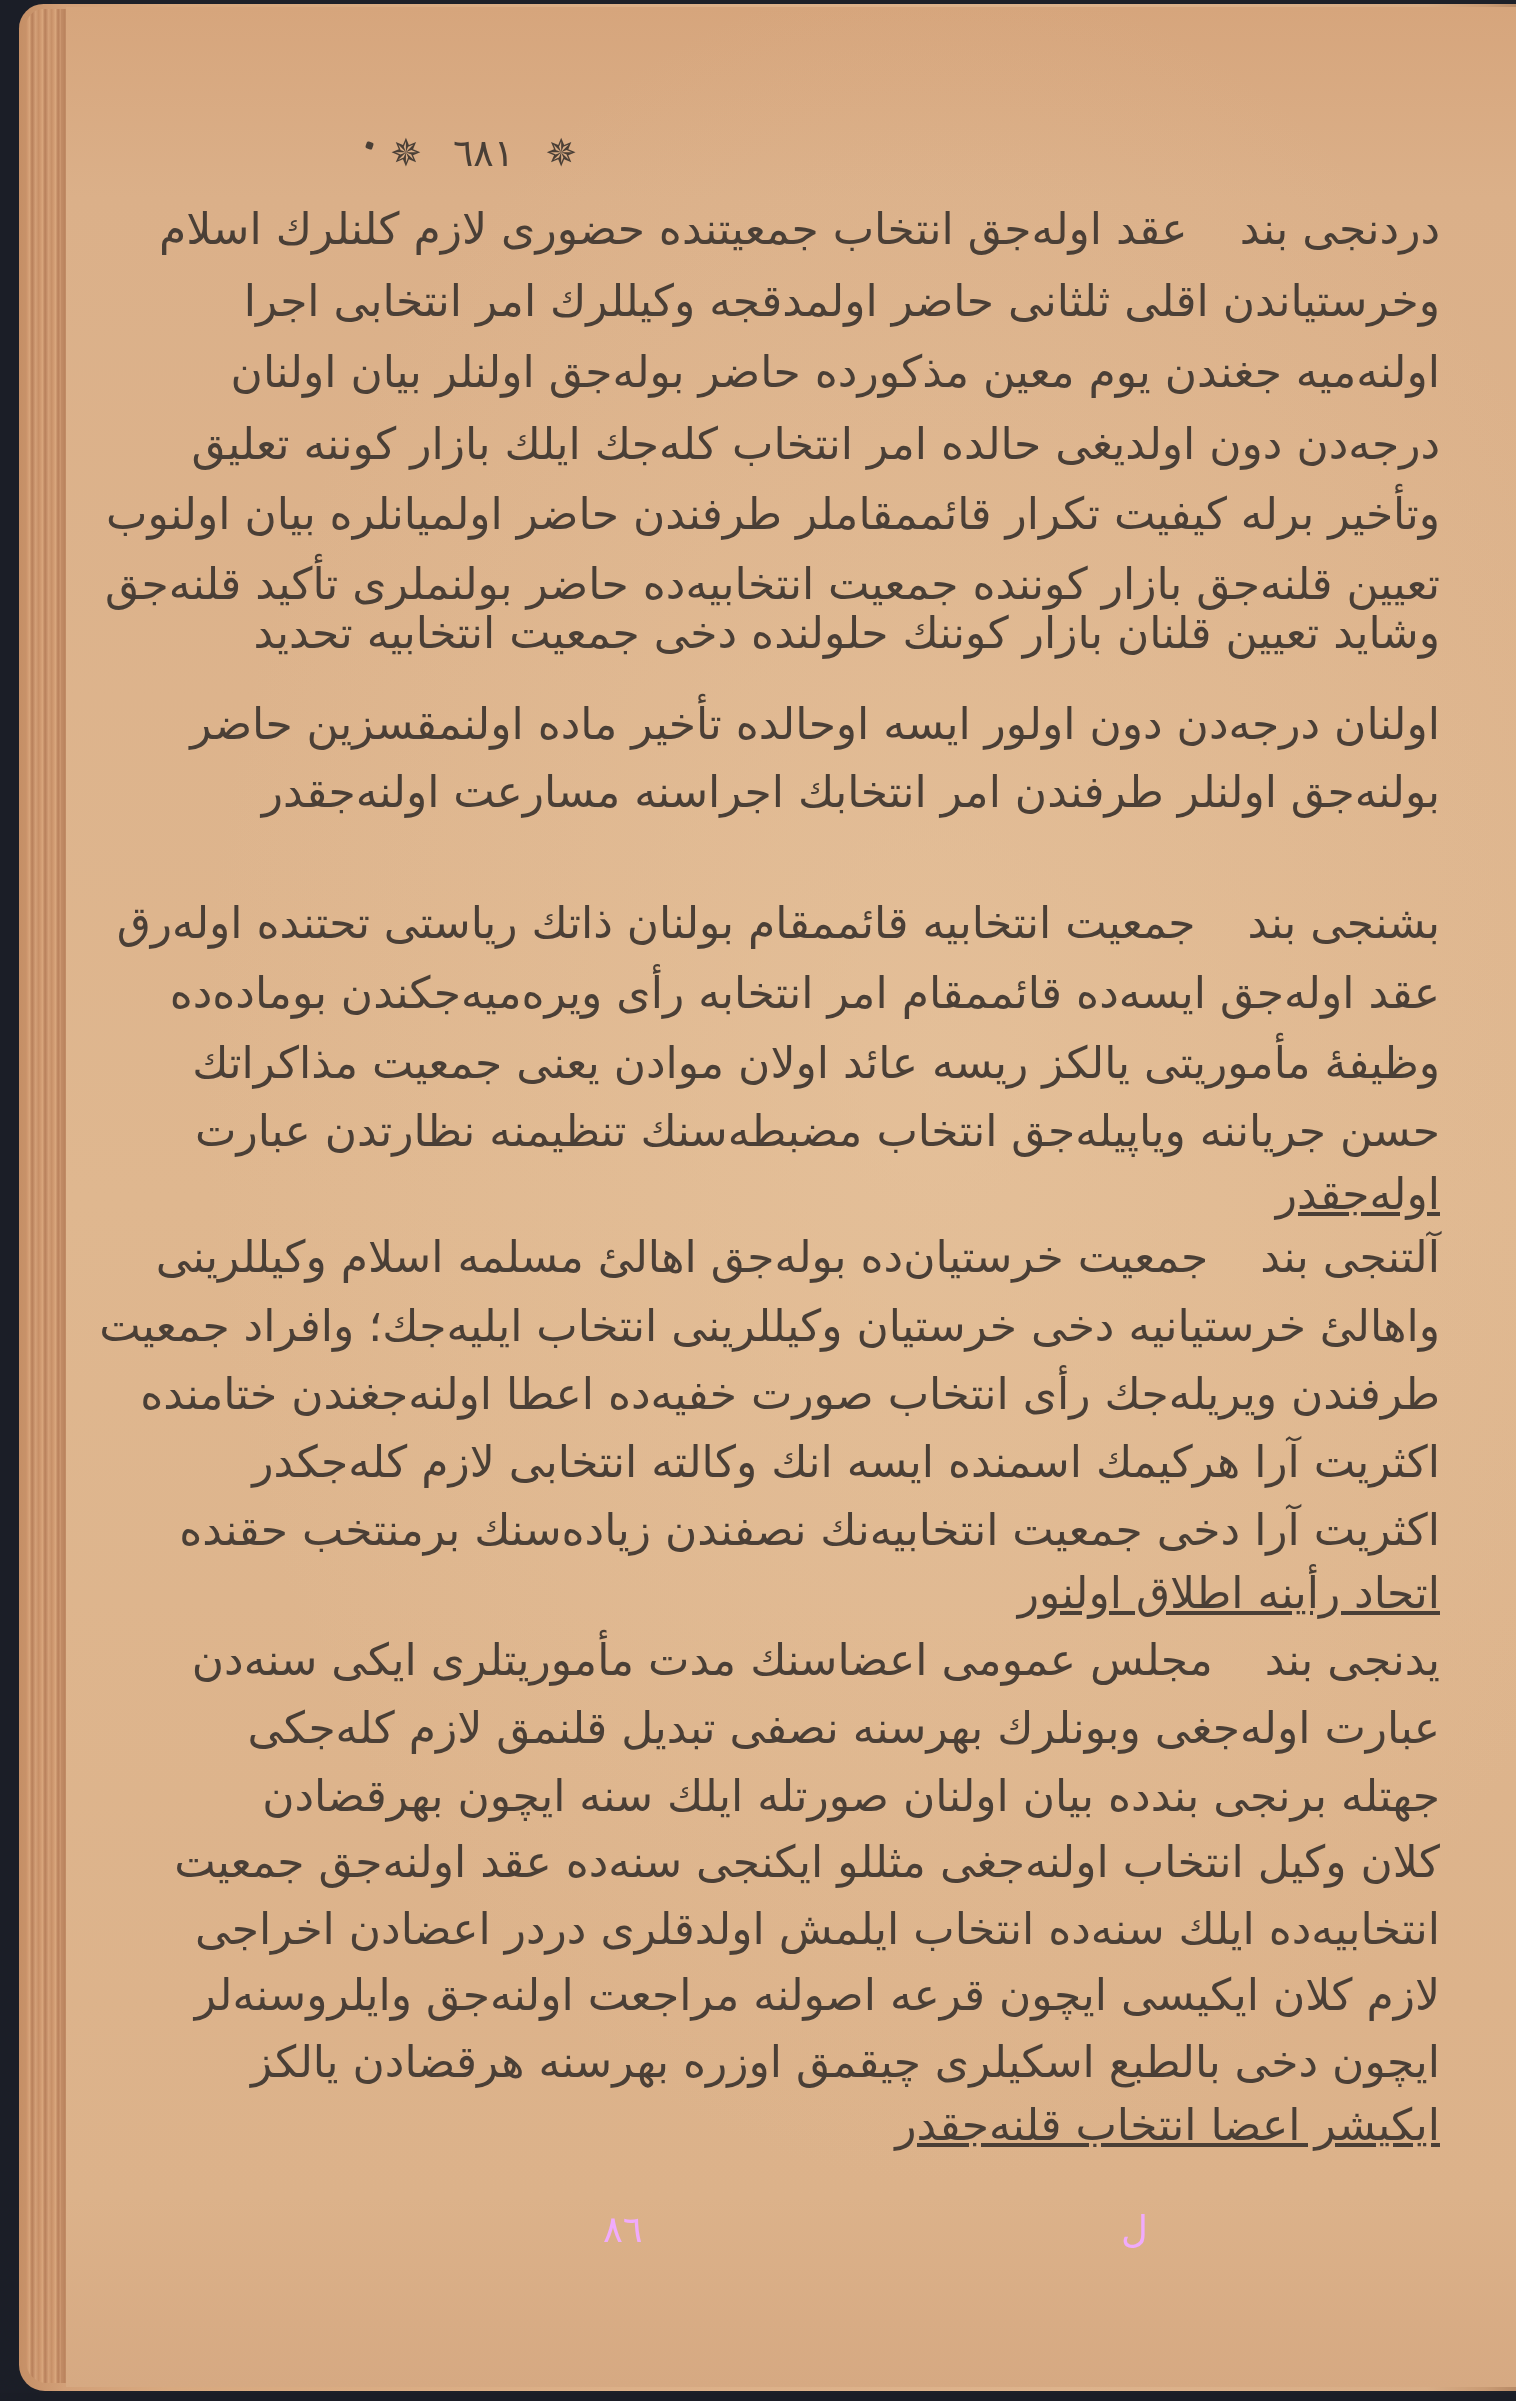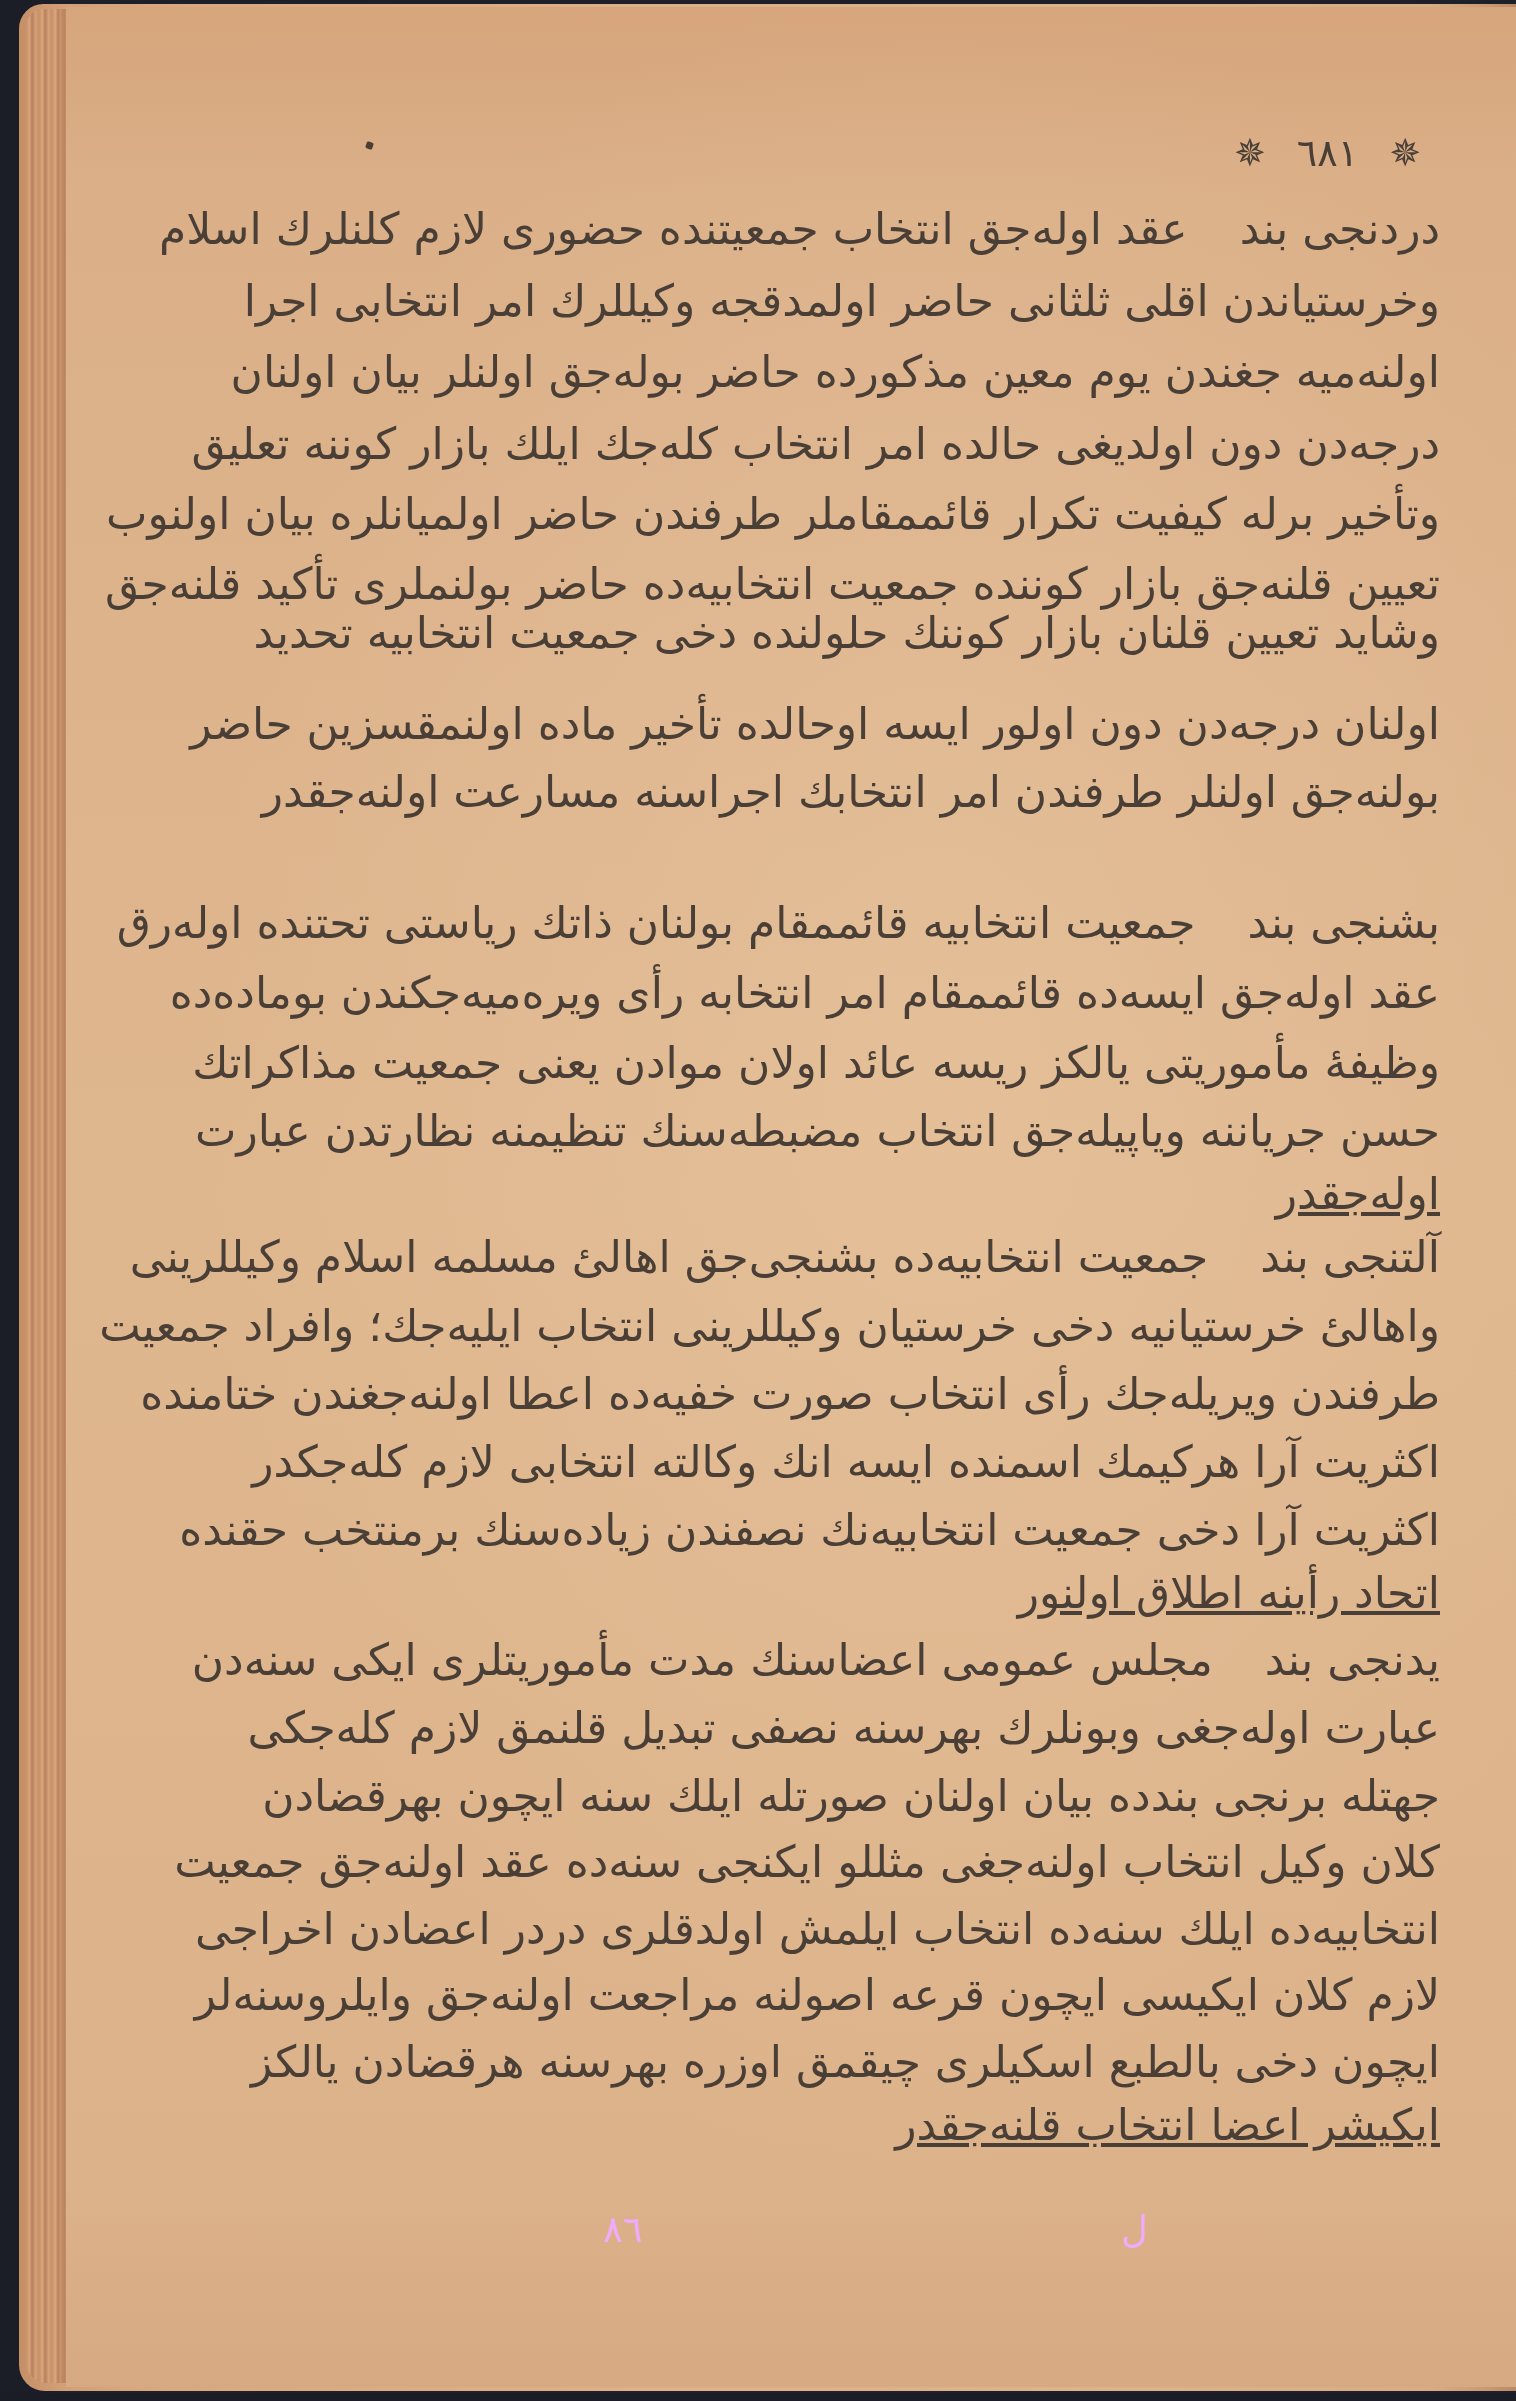--- a/index.html
+++ b/index.html
@@ -61,23 +61,23 @@
       left: 359px;
       top: 0;
       width: 1081px;
       direction: rtl;
       color: #4a3f36;
       font-family: "DejaVu Sans", sans-serif;
     }
     .header {
       position: absolute;
       top: 131px;
-      left: 0;
+      left: 12px;
       width: 1081px;
-      text-align: right;
+      text-align: left;
       font-size: 38px;
       color: #4a3f36;
     }
     .header .ornament {
       font-size: 38px;
       margin: 0 19px;
       display: inline-block;
     }
     .corner-mark {
       position: absolute;
@@ -151,21 +151,21 @@
 
   <div class="line" style="top:897px">
     <span class="lead">بشنجی بند</span><span>جمعیت انتخابیه قائممقام بولنان ذاتك ریاستی تحتنده اوله‌رق</span>
   </div>
   <div class="line" style="top:967px">عقد اوله‌جق ایسه‌ده قائممقام امر انتخابه رأی ویره‌میه‌جکندن بوماده‌ده</div>
   <div class="line" style="top:1037px">وظیفهٔ مأموریتی یالکز ریسه عائد اولان موادن یعنی جمعیت مذاکراتك</div>
   <div class="line" style="top:1105px">حسن جریاننه ویاپیله‌جق انتخاب مضبطه‌سنك تنظیمنه نظارتدن عبارت</div>
   <div class="line short" style="top:1168px">اوله‌جقدر</div>
 
   <div class="line" style="top:1231px">
-    <span class="lead">آلتنجی بند</span><span>جمعیت انتخابیه‌ده بشنجی‌جق اهالیٔ مسلمه اسلام وکیللرینی</span>
+    <span class="lead">آلتنجی بند</span><span>جمعیت خرستیان‌ده بوله‌جق اهالیٔ مسلمه اسلام وکیللرینی</span>
   </div>
   <div class="line" style="top:1300px">واهالیٔ خرستیانیه دخی خرستیان وکیللرینی انتخاب ایلیه‌جك؛ وافراد جمعیت</div>
   <div class="line" style="top:1368px">طرفندن ویریله‌جك رأی انتخاب صورت خفیه‌ده اعطا اولنه‌جغندن ختامنده</div>
   <div class="line" style="top:1436px">اکثریت آرا هرکیمك اسمنده ایسه انك وکالته انتخابی لازم کله‌جکدر</div>
   <div class="line" style="top:1504px">اکثریت آرا دخی جمعیت انتخابیه‌نك نصفندن زیاده‌سنك برمنتخب حقنده</div>
   <div class="line short" style="top:1567px">اتحاد رأینه اطلاق اولنور</div>
 
   <div class="line" style="top:1634px">
     <span class="lead">یدنجی بند</span><span>مجلس عمومی اعضاسنك مدت مأموریتلری ایکی سنه‌دن</span>
   </div>

